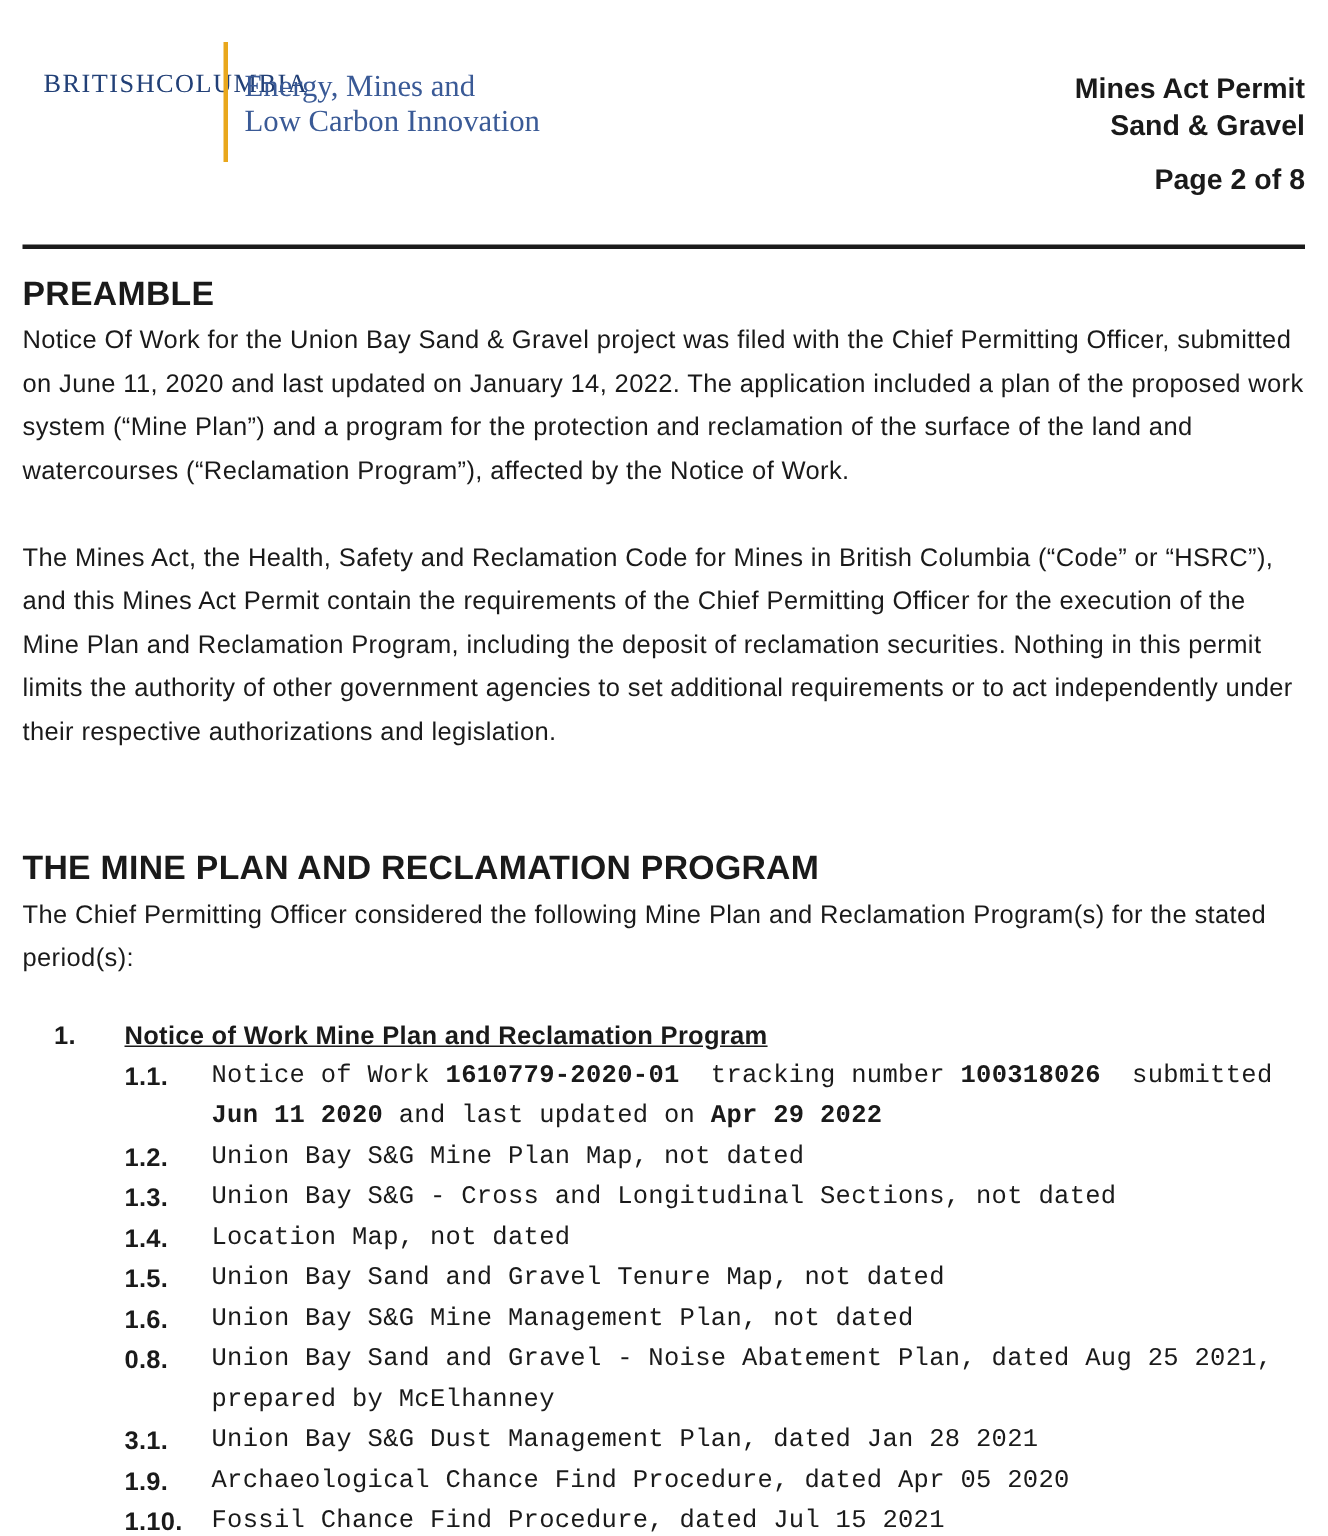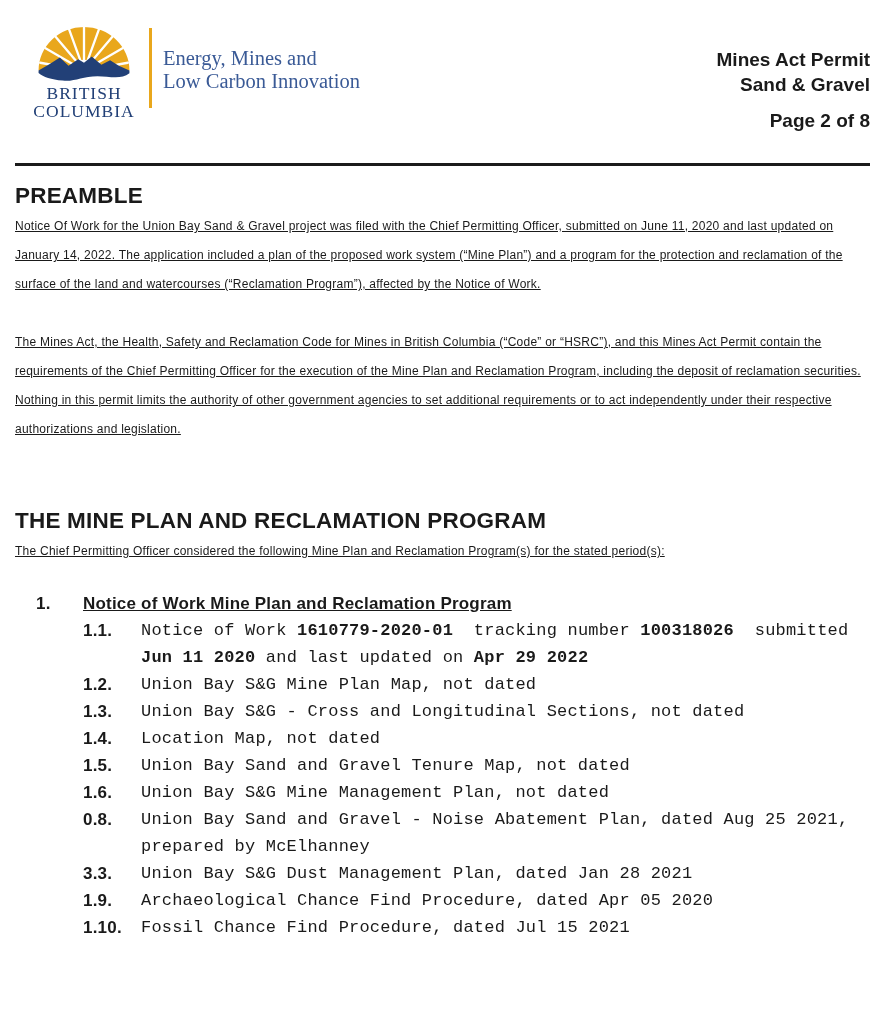--- a/index.html
+++ b/index.html
@@ -13,40 +13,40 @@
   html,body{margin:0;padding:0;}
   body{
     width:885px;height:1024px;overflow:hidden;background:#ffffff;
     font-family:"Liberation Sans", sans-serif;color:var(--text-black);
   }
   .page{padding:0 15px;}
 
   
   .header-row{display:flex;align-items:flex-start;padding-top:26px;}
   .brand{display:flex;align-items:flex-start;}
-  .emblem-wrap{width:110px;display:flex;flex-direction:column;align-items:center;margin-left:14px;}
+  .emblem-wrap{width:110px;display:flex;flex-direction:row;align-items:center;margin-left:14px;}
   .brand-name{
     font-family:"Liberation Serif", serif;color:var(--logo-navy);
     font-size:17.5px;line-height:17px;letter-spacing:1px;text-align:center;margin-top:1px;
   }
   .gold-divider{width:3px;height:80px;background:var(--logo-gold);margin:2px 11px 0 10px;}
   .ministry{
     font-family:"Liberation Serif", serif;color:var(--ministry-blue);
     font-size:20.5px;line-height:23px;padding-top:21px;
   }
   .doc-meta{margin-left:auto;text-align:right;font-weight:bold;font-size:19px;line-height:25px;padding-top:21px;}
   .doc-meta .page-num{margin-top:11px;}
 
   hr.rule{border:none;border-top:3.5px solid var(--rule-black);margin:30px 0 0 0;}
 
   
   h1.sec{font-size:22.5px;margin:0 0 3px 0;letter-spacing:0.2px;}
   .sec-preamble{margin-top:17px;}
   .sec-mineplan{margin-top:64px;}
-  p.body{font-size:12px;line-height:29px;margin:0;letter-spacing:0.25px;text-decoration:underline;}
+  p.body{font-size:17px;line-height:29px;margin:0;letter-spacing:0.25px;}
   p.body + p.body{margin-top:29px;}
 
   
   .now-list{margin-top:24px;font-size:17px;line-height:27px;letter-spacing:0.2px;}
   .list-title-row{display:flex;padding-left:21px;}
   .list-title-num{width:47px;font-weight:bold;flex-shrink:0;}
   .list-title{font-weight:bold;text-decoration:underline;}
   .list-row{display:flex;padding-left:68px;}
   .item-num{width:58px;font-weight:bold;flex-shrink:0;}
   .item-text{flex:1;white-space:pre-wrap;font-family:Liberation Mono, monospace;}
@@ -137,21 +137,21 @@
           </div>
           <div class="list-row">
             <span class="item-num">1.6.</span>
             <span class="item-text"><span>Union Bay S&amp;G Mine Management Plan, not dated</span></span>
           </div>
           <div class="list-row">
             <span class="item-num">0.8.</span>
             <span class="item-text"><span>Union Bay Sand and Gravel - Noise Abatement Plan, dated Aug 25 2021, prepared by McElhanney</span></span>
           </div>
           <div class="list-row">
-            <span class="item-num">3.3.</span>
+            <span class="item-num">3.1.</span>
             <span class="item-text"><span>Union Bay S&amp;G Dust Management Plan, dated Jan 28 2021</span></span>
           </div>
           <div class="list-row">
             <span class="item-num">1.9.</span>
             <span class="item-text"><span>Archaeological Chance Find Procedure, dated Apr 05 2020</span></span>
           </div>
           <div class="list-row">
             <span class="item-num">1.10.</span>
             <span class="item-text"><span>Fossil Chance Find Procedure, dated Jul 15 2021</span></span>
           </div>

